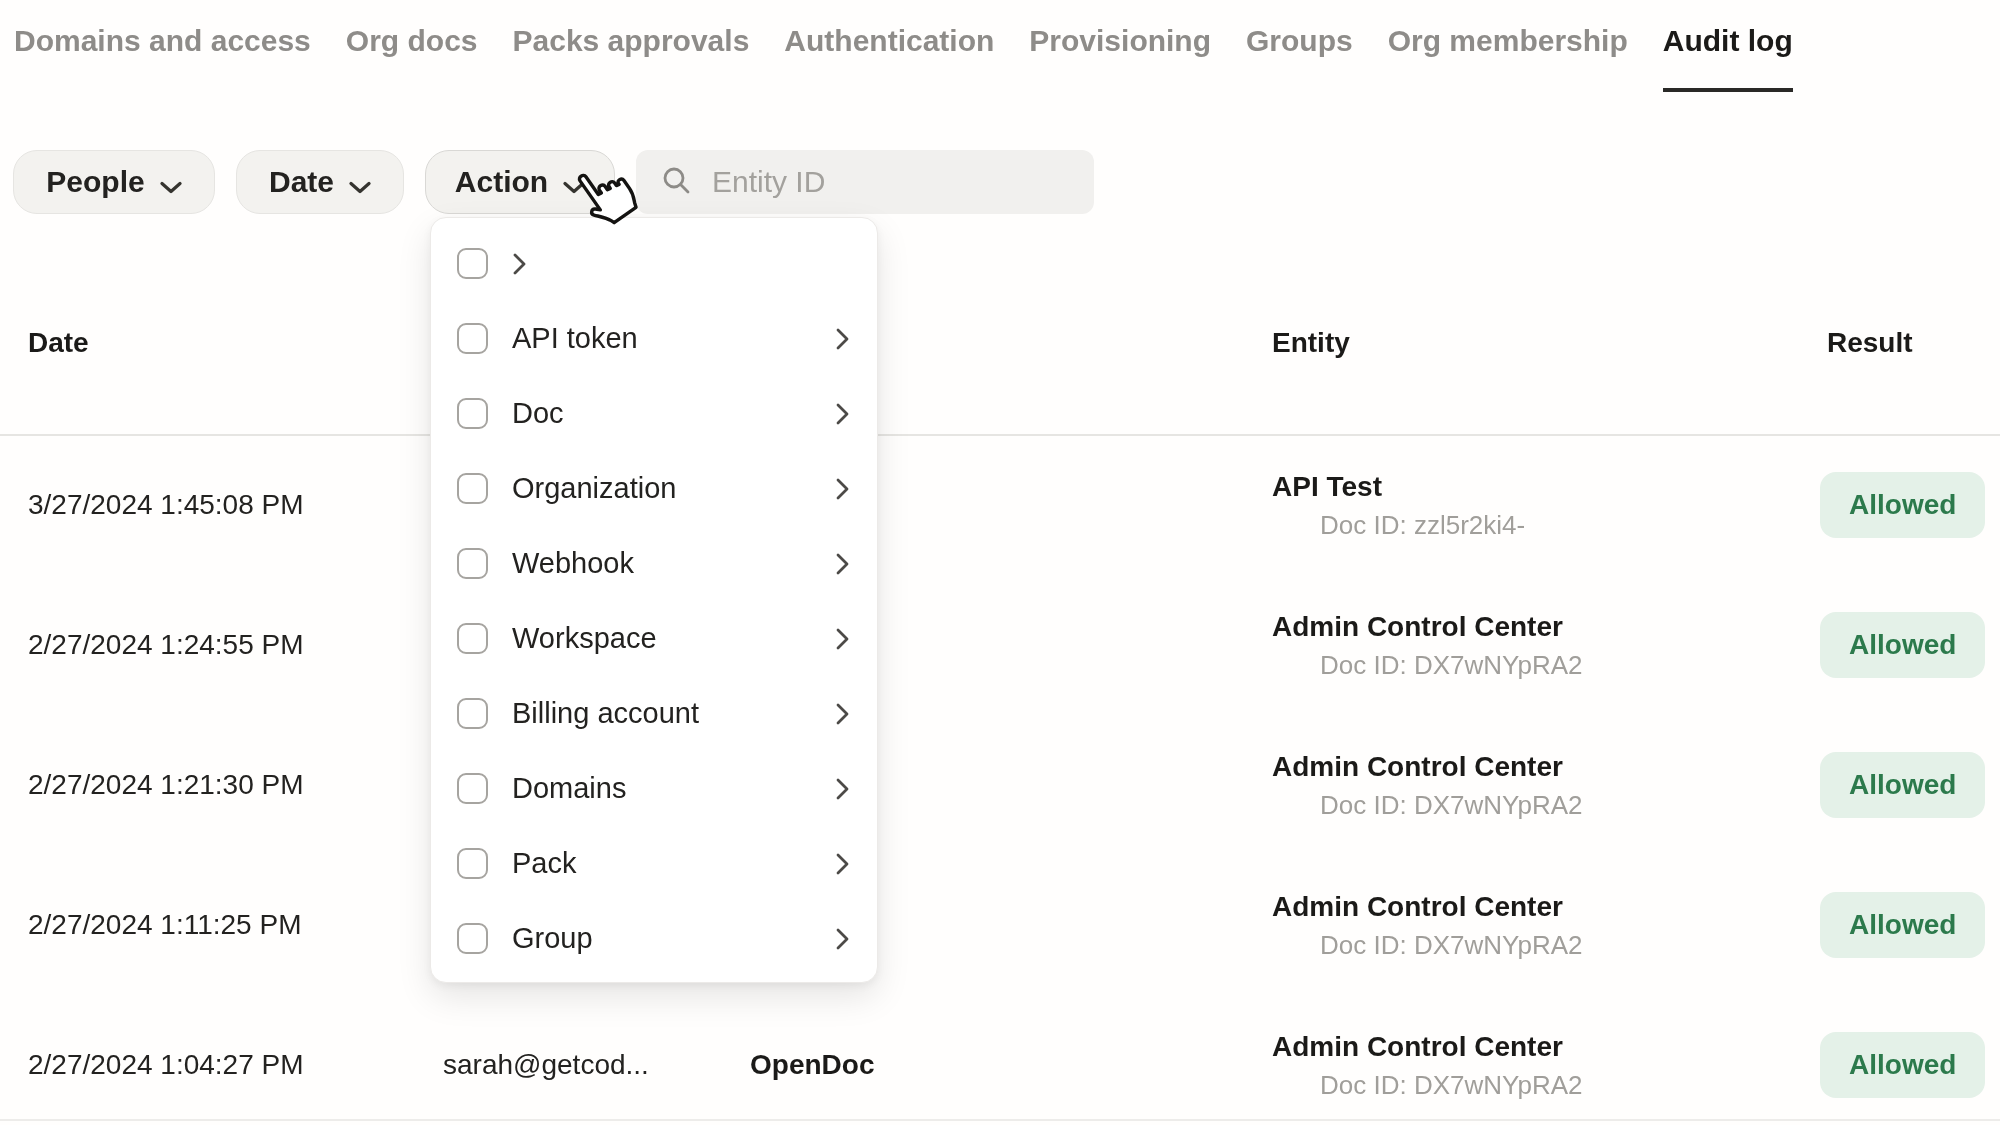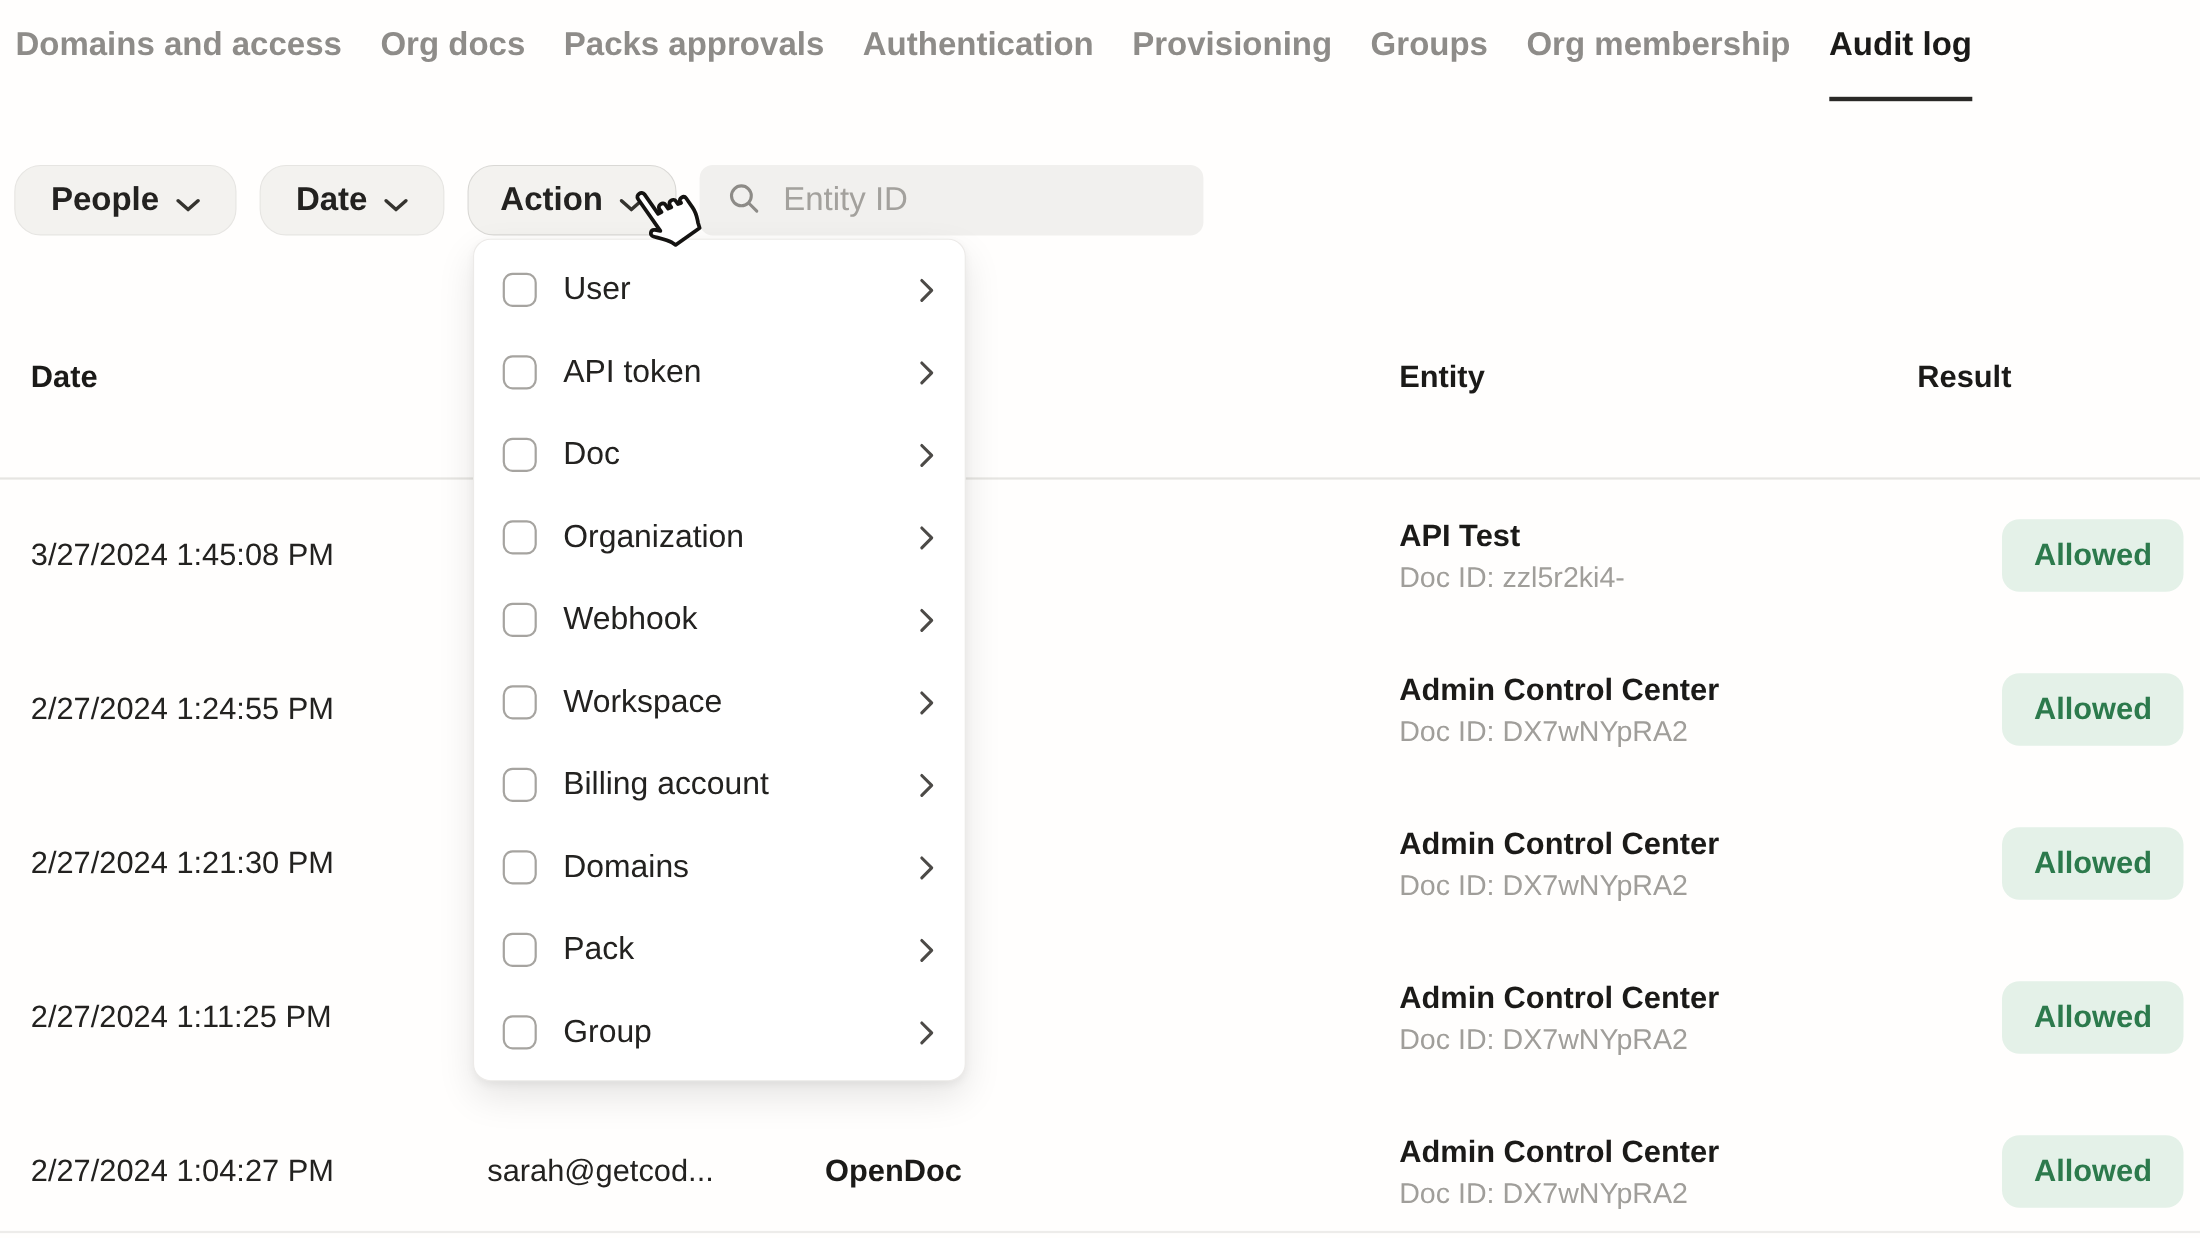--- a/index.html
+++ b/index.html
@@ -21,32 +21,32 @@
   .w-people{width:202px}.w-date{width:168px}
   .w-action{width:190px;border-color:#d9d8d5;}
   .chev-down{margin-top:4px;}
   .search{width:458px;height:64px;background:#f1f0ee;border-radius:12px;display:flex;
     align-items:center;padding:0 24px;gap:18px;box-sizing:border-box;}
   .search input{flex:1;border:none;outline:none;background:transparent;font-size:30px;
     color:#232220;font-family:"Liberation Sans",sans-serif;}
   .search input::placeholder{color:#a3a19d;}
   
   .th{position:absolute;top:327px;font-size:28px;font-weight:700;color:#1b1a18;}
-  .th-date{left:28px;}.th-entity{left:1272px;}.th-result{left:1743px;}
+  .th-date{left:28px;}.th-entity{left:1272px;}.th-result{left:1827px;}
   .header-divider{position:absolute;top:434px;left:0;width:2000px;height:2px;background:#e6e5e2;}
   .bottom-divider{position:absolute;top:1119px;left:0;width:2000px;height:2px;background:#edecea;}
   .rows{position:absolute;top:435px;left:0;width:2000px;}
   .row{position:relative;height:140px;}
   .cell{position:absolute;top:0;height:140px;display:flex;align-items:center;font-size:28px;color:#232220;}
   .cell-date{left:28px;}
   .cell-user{left:443px;}
   .cell-event{left:750px;font-weight:700;color:#1b1a18;}
   .cell-entity{left:1272px;flex-direction:column;align-items:flex-start;justify-content:center;gap:11px;}
   .entity-title{font-size:28px;font-weight:700;color:#1b1a18;line-height:1;}
-  .entity-sub{font-size:26px;color:#a09e9a;line-height:1;}
+  .entity-sub{font-size:26px;color:#a09e9a;line-height:1;margin-left:48px;}
   .cell-result{left:1820px;}
   .badge{background:#e4f1e8;color:#2c7a4c;font-weight:700;font-size:28px;height:66px;
     border-radius:16px;display:flex;align-items:center;justify-content:center;padding:0 29px;box-sizing:border-box;}
   
   .menu{position:absolute;left:430px;top:217px;width:448px;height:766px;box-sizing:border-box;
     background:#ffffff;border:1px solid #eceae8;border-radius:16px;padding:8px 0;z-index:5;
     box-shadow:0 14px 34px rgba(0,0,0,.10),0 3px 8px rgba(0,0,0,.05);}
   .menu-item{height:75px;display:flex;align-items:center;padding:0 26px;gap:24px;cursor:pointer;}
   .checkbox{width:31px;height:31px;border:2.5px solid #a6a4a0;border-radius:9px;background:#fff;
     box-sizing:border-box;flex:none;}
@@ -176,21 +176,20 @@
     <span class="cell cell-result">
       <span class="badge">Allowed</span>
     </span>
   </div>
 
 </div>
 
 <div class="menu">
   <div class="menu-item">
     <span class="checkbox"></span>
-    <span class="menu-label">User</span>
     <span class="menu-chevron">
         <svg width="16" height="26" viewBox="0 0 16 26">
           <polyline points="3,4 12,13 3,22" fill="none" stroke="#4c4a47" stroke-width="2.8" stroke-linecap="round" stroke-linejoin="round"></polyline>
         </svg>
       </span>
   </div>
   <div class="menu-item">
     <span class="checkbox"></span>
     <span class="menu-label">API token</span>
     <span class="menu-chevron">

